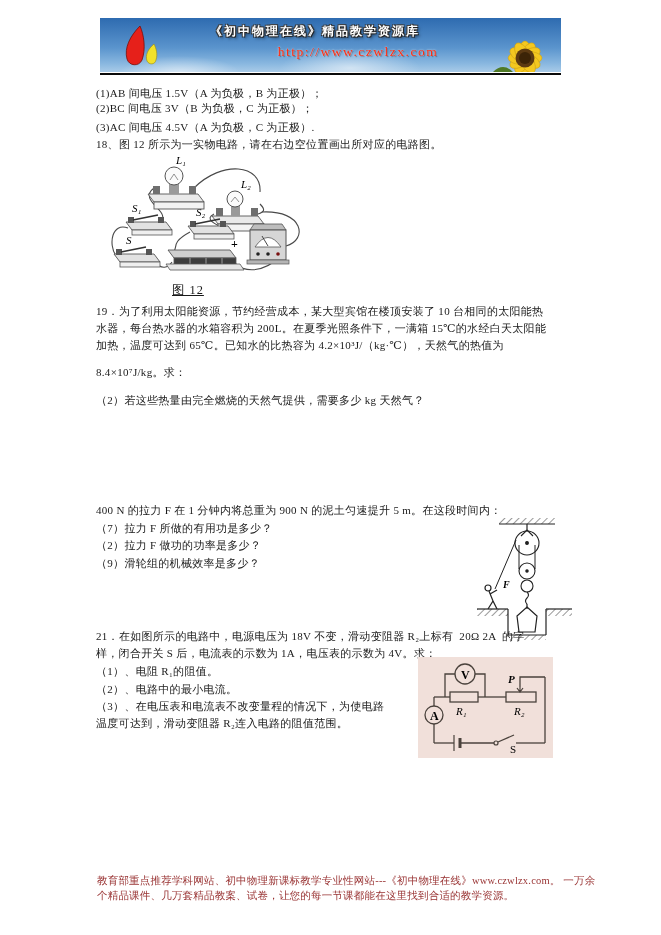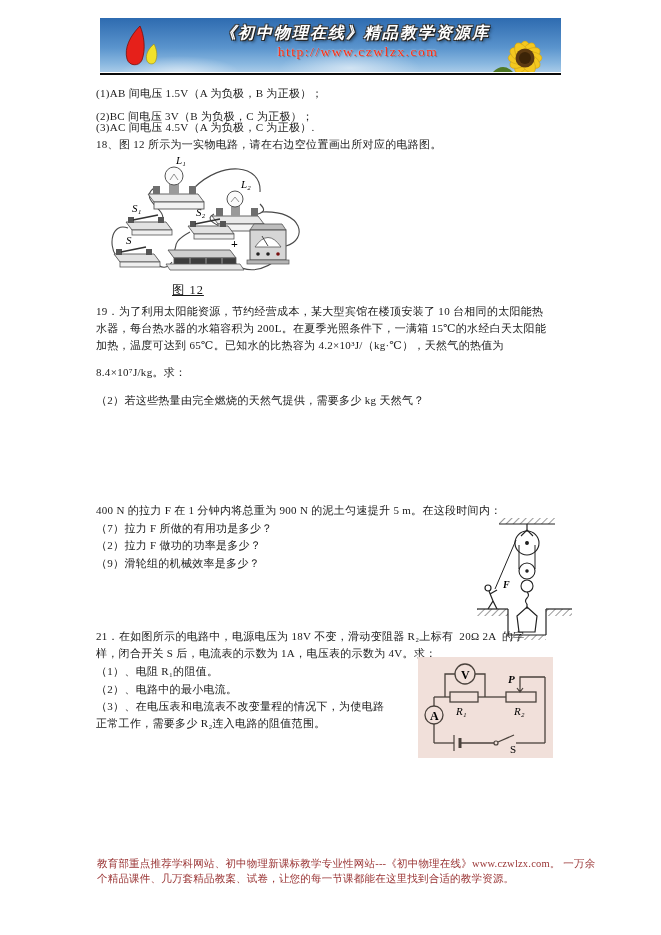--- a/index.html
+++ b/index.html
@@ -8,38 +8,37 @@
     position:relative; width:661px; height:935px; background:#ffffff;
     font-family:"Liberation Serif","DejaVu Serif","DejaVu Sans",serif;
     color:#1a1a1a; overflow:hidden;
   }
   .line {
     position:absolute; left:96px; font-size:11px; line-height:16px;
     white-space:pre; letter-spacing:0.3px;
   }
   .footer-line {
     position:absolute; left:97px; font-size:10.5px; line-height:15px;
-    white-space:pre; color:#993333; letter-spacing:0.2px;
+    white-space:pre; color:#993333; letter-spacing:0.2px;margin-top:17px;
   }
   
   .banner {
     position:absolute; left:100px; top:18px; width:461px; height:54px;
     overflow:hidden;
     background:linear-gradient(to bottom, #2e6bb0 0%, #5a94cd 55%, #8ab8e0 85%, #a9cbe8 100%);
   }
   .banner .cloud {
     position:absolute; background:radial-gradient(closest-side, rgba(255,255,255,0.55), rgba(255,255,255,0));
     border-radius:50%;
   }
   .banner-title {
-    position:absolute; left:110px; top:5px; width:290px; text-align:center;
-    color:#ffffff; font-weight:bold; font-size:16px; letter-spacing:2px;
+    position:absolute; left:110px; top:5px; width:290px; text-align:left;
+    color:#ffffff; font-weight:bold; font-size:12px; letter-spacing:2px;
     text-shadow:1px 1px 0 #222, -1px -1px 0 #444, 1px -1px 0 #333, -1px 1px 0 #333, 2px 2px 3px rgba(0,0,0,0.55);
     white-space:nowrap;
-    font-style:italic;
   }
   .banner-url {
     position:absolute; left:128px; top:26px; width:260px; text-align:center;
     color:#ff2b12; font-weight:normal; font-size:13.5px; letter-spacing:1.5px;
     text-shadow:0 0 2px rgba(255,255,255,0.9), 1px 1px 1px rgba(0,0,0,0.4);
     white-space:nowrap;
   }
   .banner-rule {
     position:absolute; left:100px; top:73px; width:461px; height:2px; background:#0a0a0a;
   }
@@ -76,21 +75,21 @@
         </g>
         <circle r="9.5" fill="#5c3a12"></circle>
         <circle r="6" fill="#3c2407"></circle>
       </g>
       <path d="M10,40 Q20,30 30,40 Z" fill="#4f7a26"></path>
     </svg>
   </div>
   <div class="banner-rule"></div>
 
   <div class="line" style="top:85px">(1)AB 间电压 1.5V（A 为负极，B 为正极）；</div>
-  <div class="line" style="top:108px">(2)BC 间电压 3V（B 为负极，C 为正极）；</div>
+  <div class="line" style="top:100px">(2)BC 间电压 3V（B 为负极，C 为正极）；</div>
   <div class="line" style="top:119px">(3)AC 间电压 4.5V（A 为负极，C 为正极）.</div>
 
   <div class="line" style="top:136px">18、图 12 所示为一实物电路，请在右边空位置画出所对应的电路图。</div>
 
   <svg class="fig" style="left:110px; top:152px;" width="202" height="128" viewBox="0 0 202 128">
     <g stroke="#4a4a4a" fill="none" stroke-width="1.1">
       <path d="M84,36 C112,8 152,12 150,40"></path>
       <path d="M150,52 C156,58 154,60 148,62"></path>
       <path d="M44,36 C28,48 58,58 52,68"></path>
       <path d="M104,62 C88,70 126,78 118,80"></path>
@@ -240,21 +239,21 @@
       <line x1="50" y1="87" x2="50" y2="92"></line>
       <path d="M50,90 L60,99 L58,115 L42,115 L40,99 Z"></path>
     </g>
   </svg>
 
   <div class="line" style="top:628px">21．在如图所示的电路中，电源电压为 18V 不变，滑动变阻器 R₂上标有  20Ω 2A  的字</div>
   <div class="line" style="top:645px">样，闭合开关 S 后，电流表的示数为 1A，电压表的示数为 4V。求：</div>
   <div class="line" style="top:663px">（1）、电阻 R₁的阻值。</div>
   <div class="line" style="top:681px">（2）、电路中的最小电流。</div>
   <div class="line" style="top:698px">（3）、在电压表和电流表不改变量程的情况下，为使电路</div>
-  <div class="line" style="top:715px">正常工作，需要多少 R₂连入电路的阻值范围。</div>
+  <div class="line" style="top:715px">温度可达到，滑动变阻器 R₂连入电路的阻值范围。</div>
 
   <svg class="fig" style="left:418px; top:657px;" width="135" height="101" viewBox="0 0 135 101">
     <rect x="0" y="0" width="135" height="101" fill="#f1e0da"></rect>
     <g stroke="#4a423c" stroke-width="1.3" fill="none">
 
       <line x1="16" y1="40" x2="32" y2="40"></line>
       <line x1="60" y1="40" x2="88" y2="40"></line>
 
       <polyline points="27,40 27,17 37,17"></polyline>
       <polyline points="57,17 67,17 67,40"></polyline>

